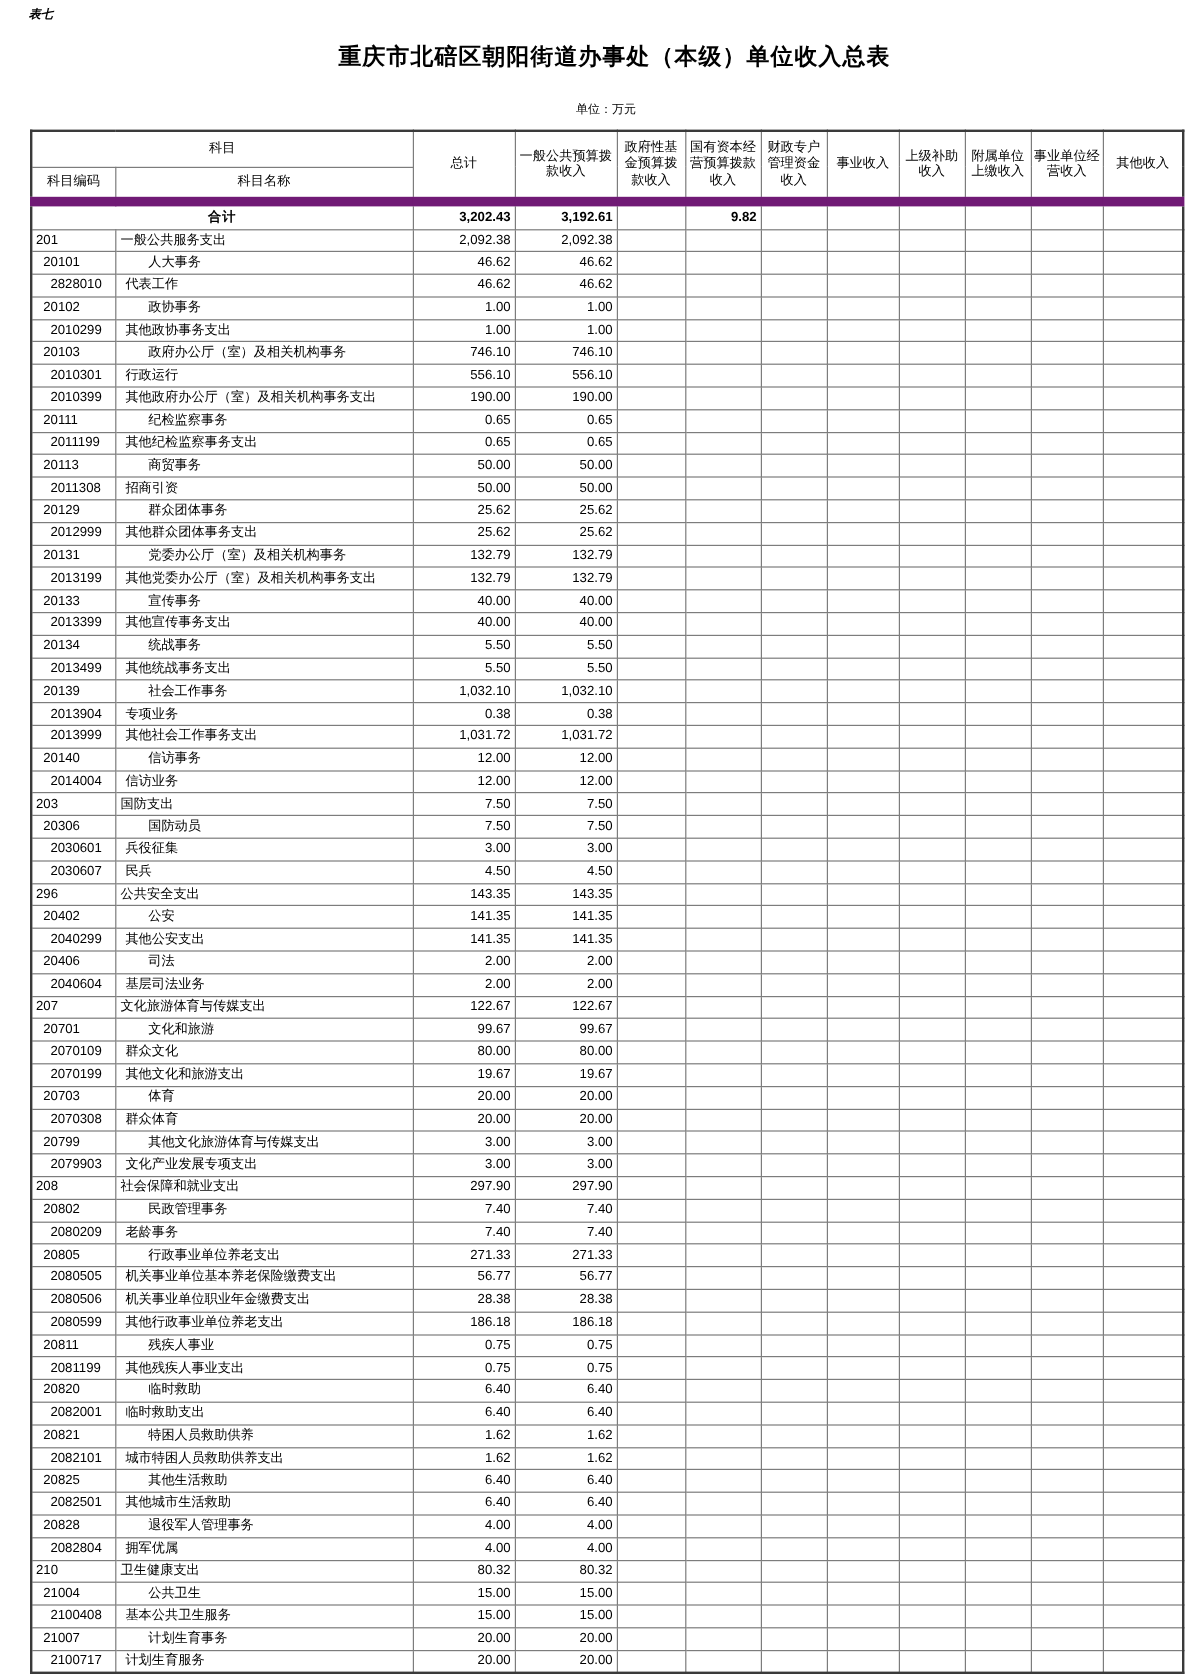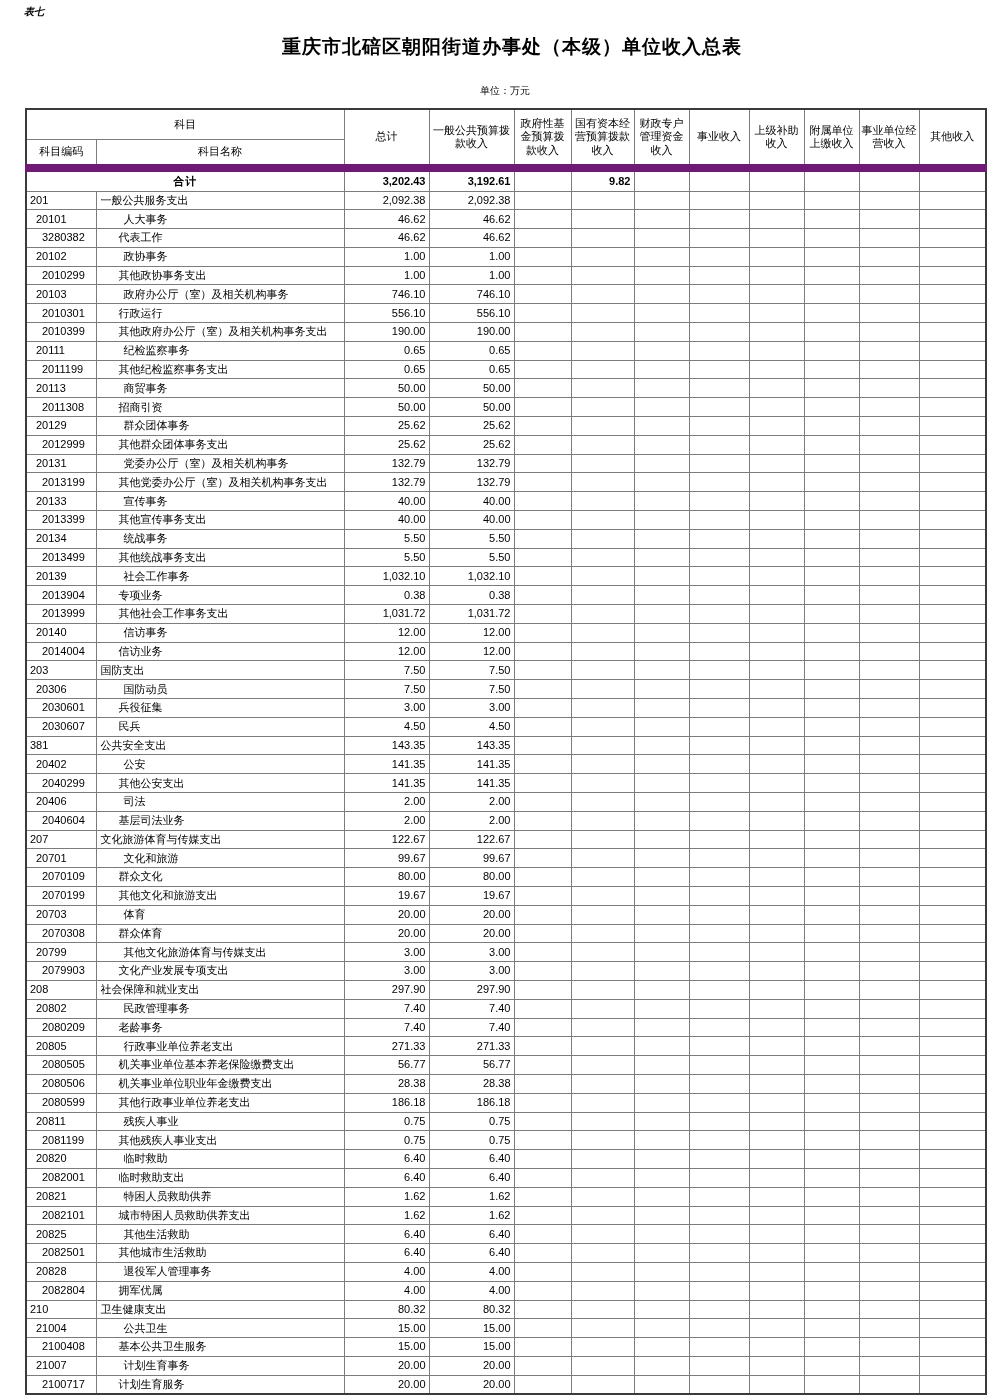--- a/index.html
+++ b/index.html
@@ -37,21 +37,21 @@
   thead tr.hdr-row-2 { height:29px; }
   thead { border-bottom:8px solid #701a75;margin-left:44px; }
   tr.total-row { height:23px; font-weight:bold; }
   tr.total-row td.total-label { text-align:center; letter-spacing:1px;margin-left:32px; }
   tbody tr.data-row { height:18.8px; }
   td.code { text-align:left; padding-left:3px; white-space:nowrap; }
   td.code.lvl1 { padding-left:9px; }
   td.code.lvl2 { padding-left:15px; }
   td.name { text-align:left; padding-left:4px; white-space:nowrap; }
   td.name.lvl1 { padding-left:27px; }
-  td.name.lvl2 { padding-left:22px; }
+  td.name.lvl2 { padding-left:8px; }
   td.num { text-align:right; padding-right:3px; white-space:nowrap; }
 </style>
 </head>
 <body>
 
 <div class="table-label">表七</div>
 <div class="title">重庆市北碚区朝阳街道办事处（本级）单位收入总表</div>
 <div class="unit-note">单位：万元</div>
 
 <table class="income-table">
@@ -124,21 +124,21 @@
         <td class="num"></td>
         <td class="num"></td>
         <td class="num"></td>
         <td class="num"></td>
         <td class="num"></td>
         <td class="num"></td>
         <td class="num"></td>
         <td class="num"></td>
       </tr>
       <tr class="data-row">
-        <td class="code lvl2">3280382</td>
+        <td class="code lvl2">2828010</td>
         <td class="name lvl2">代表工作</td>
         <td class="num">46.62</td>
         <td class="num">46.62</td>
         <td class="num"></td>
         <td class="num"></td>
         <td class="num"></td>
         <td class="num"></td>
         <td class="num"></td>
         <td class="num"></td>
         <td class="num"></td>
@@ -502,21 +502,21 @@
         <td class="num"></td>
         <td class="num"></td>
         <td class="num"></td>
         <td class="num"></td>
         <td class="num"></td>
         <td class="num"></td>
         <td class="num"></td>
         <td class="num"></td>
       </tr>
       <tr class="data-row">
-        <td class="code lvl0">381</td>
+        <td class="code lvl0">296</td>
         <td class="name lvl0">公共安全支出</td>
         <td class="num">143.35</td>
         <td class="num">143.35</td>
         <td class="num"></td>
         <td class="num"></td>
         <td class="num"></td>
         <td class="num"></td>
         <td class="num"></td>
         <td class="num"></td>
         <td class="num"></td>

